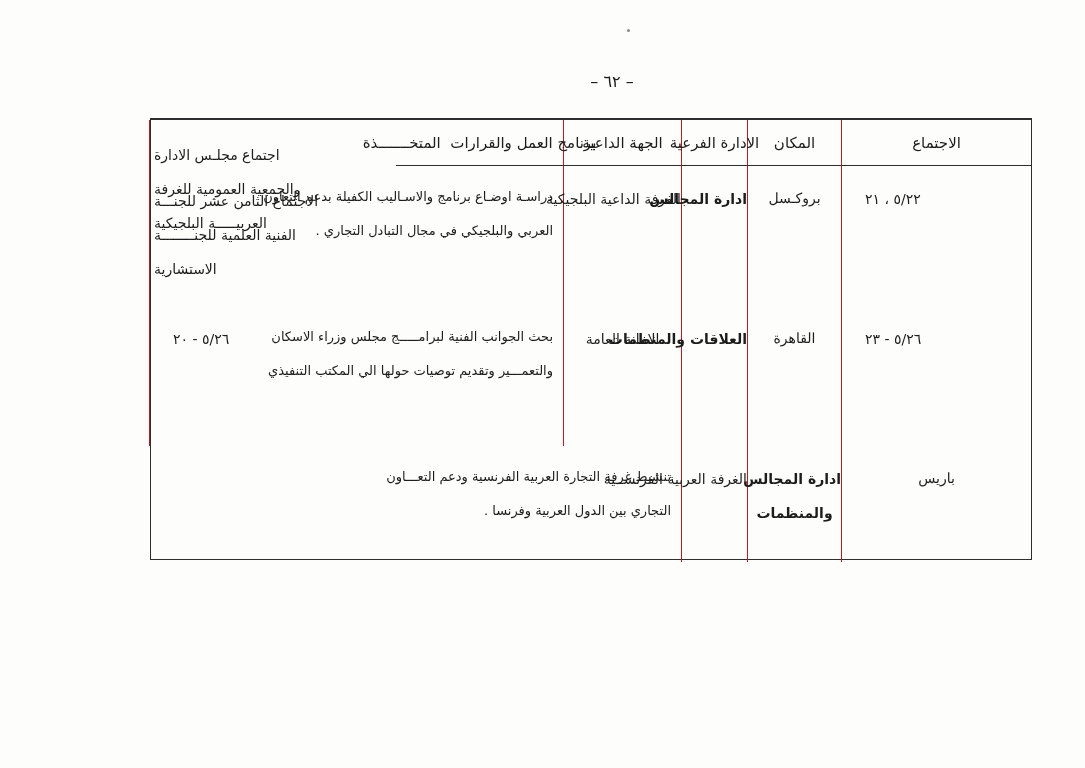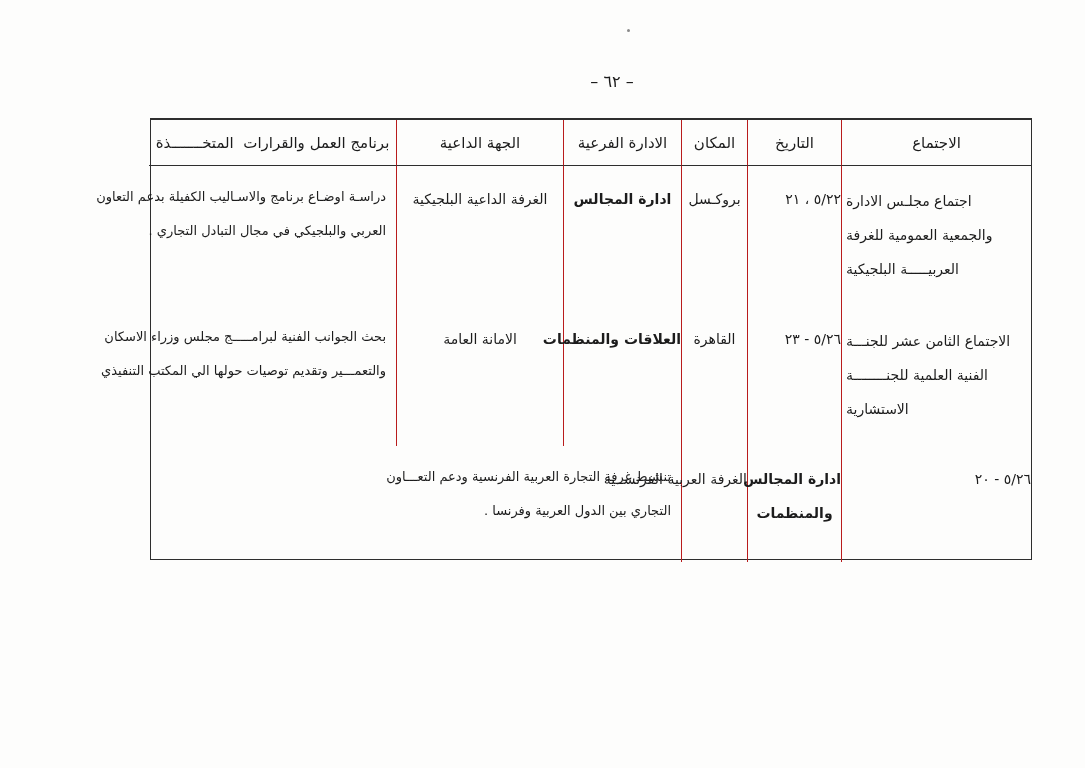--- a/index.html
+++ b/index.html
@@ -60,44 +60,44 @@
 
   .body-cell { white-space: pre; line-height: 34px; }
 
   .meeting-cell {
     text-align: left;
     padding: 18px 8px 0 4px;
   }
   .date-cell {
     direction: ltr;
     unicode-bidi: isolate;
-    text-align: right;
+    text-align: left;
     padding-top: 16px;
+    padding-left: 23px;
   }
-  .place-cell { text-align: center; padding-top: 16px; }
+  .place-cell { text-align: center; padding-top: 16px; font-family: Liberation Serif, serif; }
   .subadmin-cell { text-align: center; padding-top: 16px; font-weight: bold; }
   .inviting-cell { text-align: center; padding-top: 16px; }
   .program-cell {
     text-align: right;
     font-size: 13px;
     padding: 14px 10px 0 2px;
   }
 </style>
 </head>
 <body>
 
 <div class="page">
 
   <div class="page-number">– ٦٢ –</div>
   <div class="speck"></div>
 
   <div class="tbl">
 
     <div class="cell hdr col-meeting">الاجتماع</div>
-    <div class="cell hdr col-date">التاريخ</div>
     <div class="cell hdr col-place">المكان</div>
     <div class="cell hdr col-subadmin">الادارة الفرعية</div>
     <div class="cell hdr col-inviting">الجهة الداعية</div>
     <div class="cell hdr col-program">برنامج العمل والقرارات  المتخـــــــذة</div>
 
     <div class="cell body-cell meeting-cell col-meeting">اجتماع مجلـس الادارة
 والجمعية العمومية للغرفة
 العربيـــــة البلجيكية</div>
     <div class="cell body-cell date-cell col-date">٥/٢٢ ، ٢١</div>
     <div class="cell body-cell place-cell col-place">بروكـسل</div>
@@ -110,20 +110,21 @@
 الفنية العلمية للجنــــــــة
 الاستشارية</div>
     <div class="cell body-cell date-cell col-date">٥/٢٦ - ٢٣</div>
     <div class="cell body-cell place-cell col-place">القاهرة</div>
     <div class="cell body-cell subadmin-cell col-subadmin">العلاقات والمنظمات</div>
     <div class="cell body-cell inviting-cell col-inviting">الامانة العامة</div>
     <div class="cell body-cell program-cell col-program">بحث الجوانب الفنية لبرامـــــج مجلس وزراء الاسكان
 والتعمـــير وتقديم توصيات حولها الي المكتب التنفيذي</div>
 
     <div class="cell body-cell date-cell col-date">٥/٢٦ - ٢٠</div>
+    <div class="cell body-cell place-cell col-place">باريس</div>
     <div class="cell body-cell subadmin-cell col-subadmin">ادارة المجالس
 والمنظمات</div>
     <div class="cell body-cell inviting-cell col-inviting">الغرفة العربية الفرنســية</div>
     <div class="cell body-cell program-cell col-program">تنشيط غرفة التجارة العربية الفرنسية ودعم التعـــاون
 التجاري بين الدول العربية وفرنسا .</div>
 
   </div>
 </div>
 
 </body></html>

